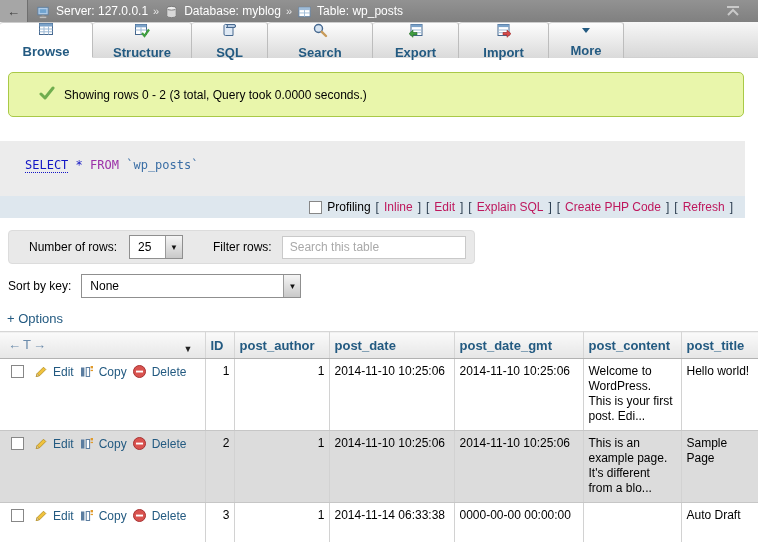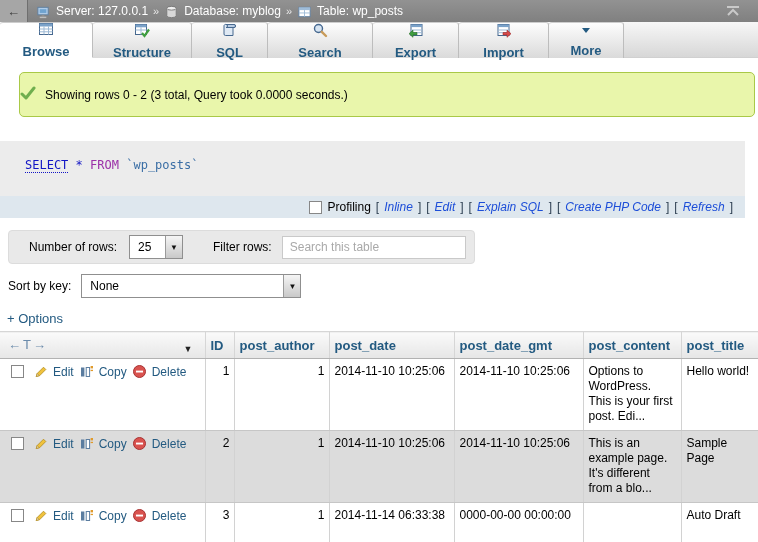--- a/index.html
+++ b/index.html
@@ -22,37 +22,37 @@
   .tabbar { position:absolute; left:0; top:22px; width:758px; height:36px;
             background:linear-gradient(#f7f7f7,#d7d7d7); border-bottom:1px solid #d0d0d0; display:flex; }
   .tab { height:36px; display:flex; align-items:center; justify-content:center; gap:7px;
          border-right:1px solid #bdbdbd; border-top:1px solid #cdcdcd;
          background:linear-gradient(#fdfdfd,#dadada); cursor:pointer;
          font-size:13px; font-weight:bold; color:#235a81; border-radius:3px 3px 0 0;flex-direction:column; }
   .tab.active { background:#fff; border-bottom:1px solid #fff; }
   .tab svg { flex:0 0 auto; }
 
   
-  .msgbox { position:absolute; left:19px; top:72px; width:736px; height:45px;
+  .msgbox { position:absolute; left:8px; top:72px; width:736px; height:45px;
             background:#e9f6ab; border:1px solid #a9c947; border-radius:5px;
-            display:flex; align-items:center; gap:9px; padding-left:0; font-size:12px; color:#000; }
+            display:flex; align-items:center; gap:9px; padding-left:30px; font-size:12px; color:#000; }
 
   
   .sqlbox { position:absolute; left:0; top:141px; width:745px; height:57px; background:#ececec; }
   .sqlcode { position:absolute; left:25px; top:17px; font-family:"DejaVu Sans Mono", monospace;
              font-size:12px; color:#000; letter-spacing:0; }
   .kw-select { color:#1215c5; border-bottom:1px dotted #1215c5; }
   .kw-star   { color:#1215c5; }
   .kw-from   { color:#9b30a8; }
   .kw-ident  { color:#3a6ea5; }
 
   .profilingbar { position:absolute; left:0; top:196px; width:745px; height:22px; background:#dee7ee;
                   display:flex; align-items:center; justify-content:flex-end; gap:5px;
                   padding-right:12px; font-size:12px; color:#000; }
-  .profilingbar .plink { color:#1d4ed8; text-decoration:none; cursor:pointer;font-style:italic; }
+  .profilingbar .plink { color:#be185d; text-decoration:none; cursor:pointer; }
   .profilingbar .bracket { color:#2c3e50; }
 
   
   .rowsbar { position:absolute; left:8px; top:230px; width:467px; height:34px; background:#e9e9e9;
              border:1px solid #dcdcdc; border-radius:4px; display:flex; align-items:center;
              font-size:12px; color:#000; }
   .rowsbar .lbl1 { margin-left:20px; }
   .rowsbar .lbl2 { margin-left:30px; }
 
   .fakeselect { display:inline-flex; align-items:stretch; background:#fff; border:1px solid #8f8f8f;
@@ -331,21 +331,21 @@
                   <rect x="4" y="6.6" width="7" height="1.9" fill="#fff"></rect>
                 </svg>
               </span>
           <a class="rowlink">Delete</a>
         </div>
       </td>
       <td class="c-num">1</td>
       <td class="c-num">1</td>
       <td class="c-date">2014-11-10 10:25:06</td>
       <td class="c-date">2014-11-10 10:25:06</td>
-      <td class="c-text">Options to WordPress. This is your first post. Edi...</td>
+      <td class="c-text">Welcome to WordPress. This is your first post. Edi...</td>
       <td class="c-text">Hello world!</td>
     </tr>
 
     <tr class="r-odd row2">
       <td>
         <div class="actcell">
           <input type="checkbox" style="">
           <span class="acticon">
                 <svg width="15" height="15" viewBox="0 0 15 15">
                   <path d="M3.2 12.5 l1 -3 6.3 -6.3 2.3 2.3 -6.3 6.3 z" fill="#f0c23c" stroke="#b08a1e" stroke-width="0.8"></path>

